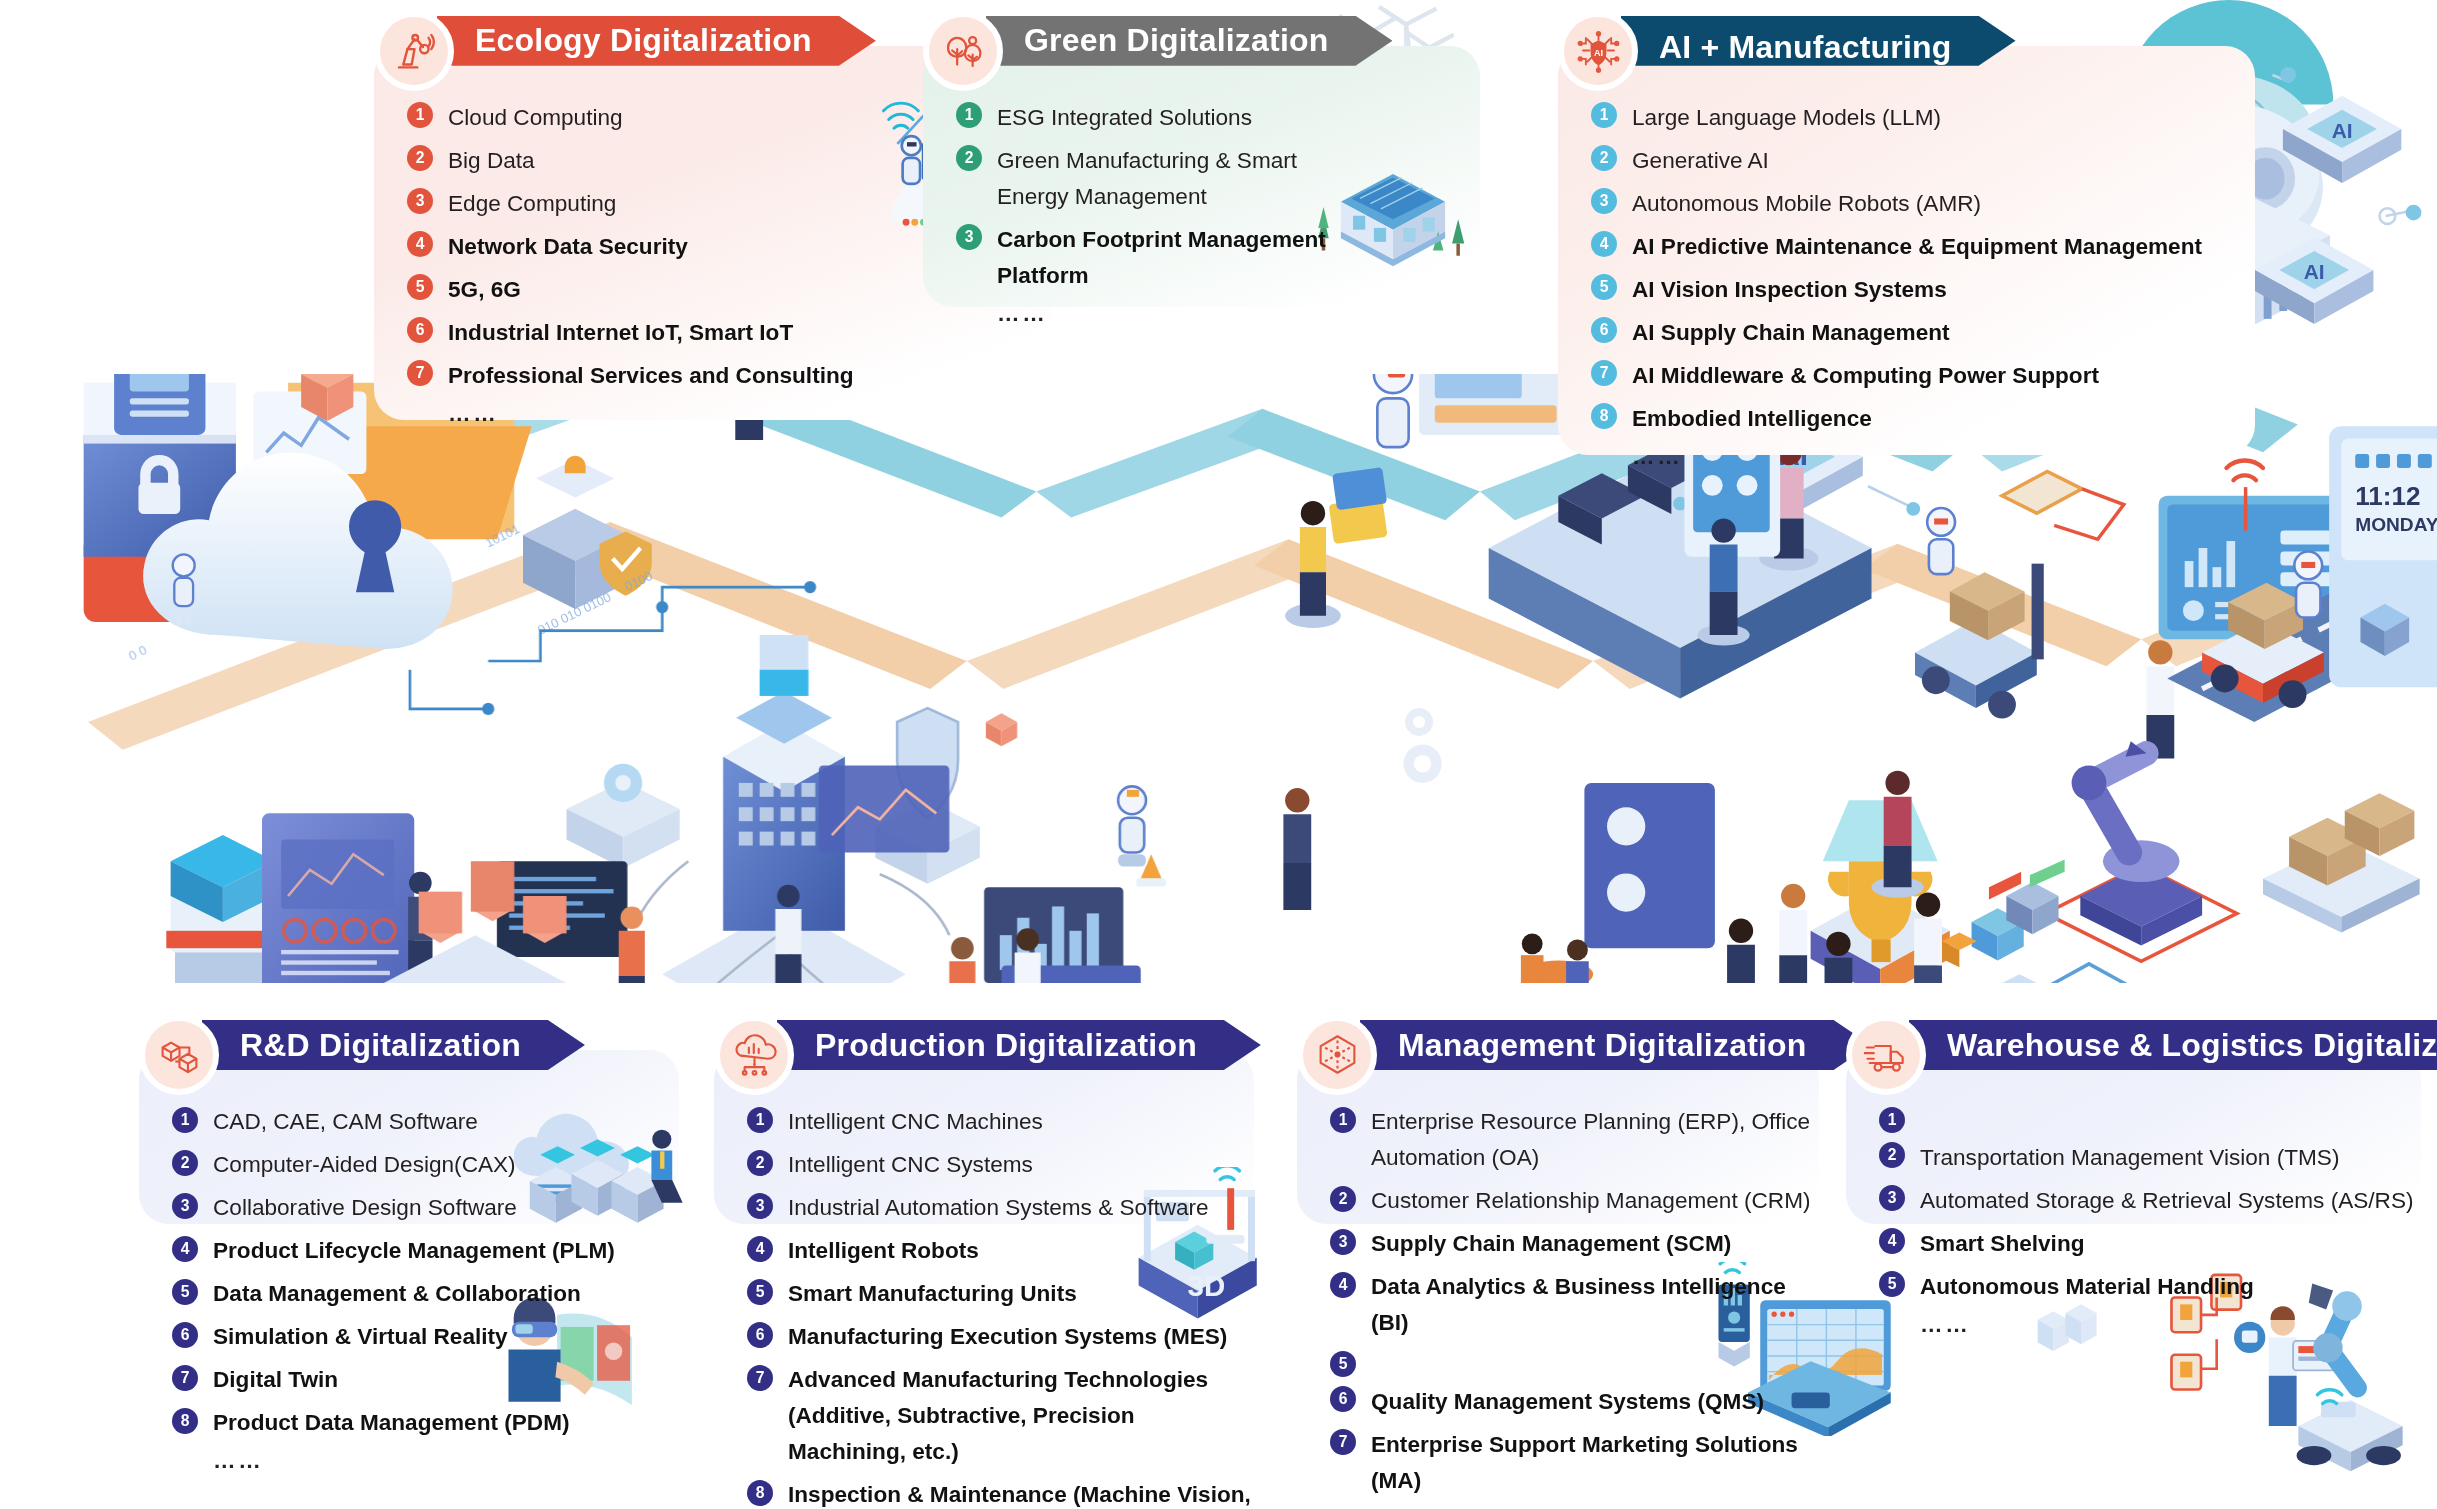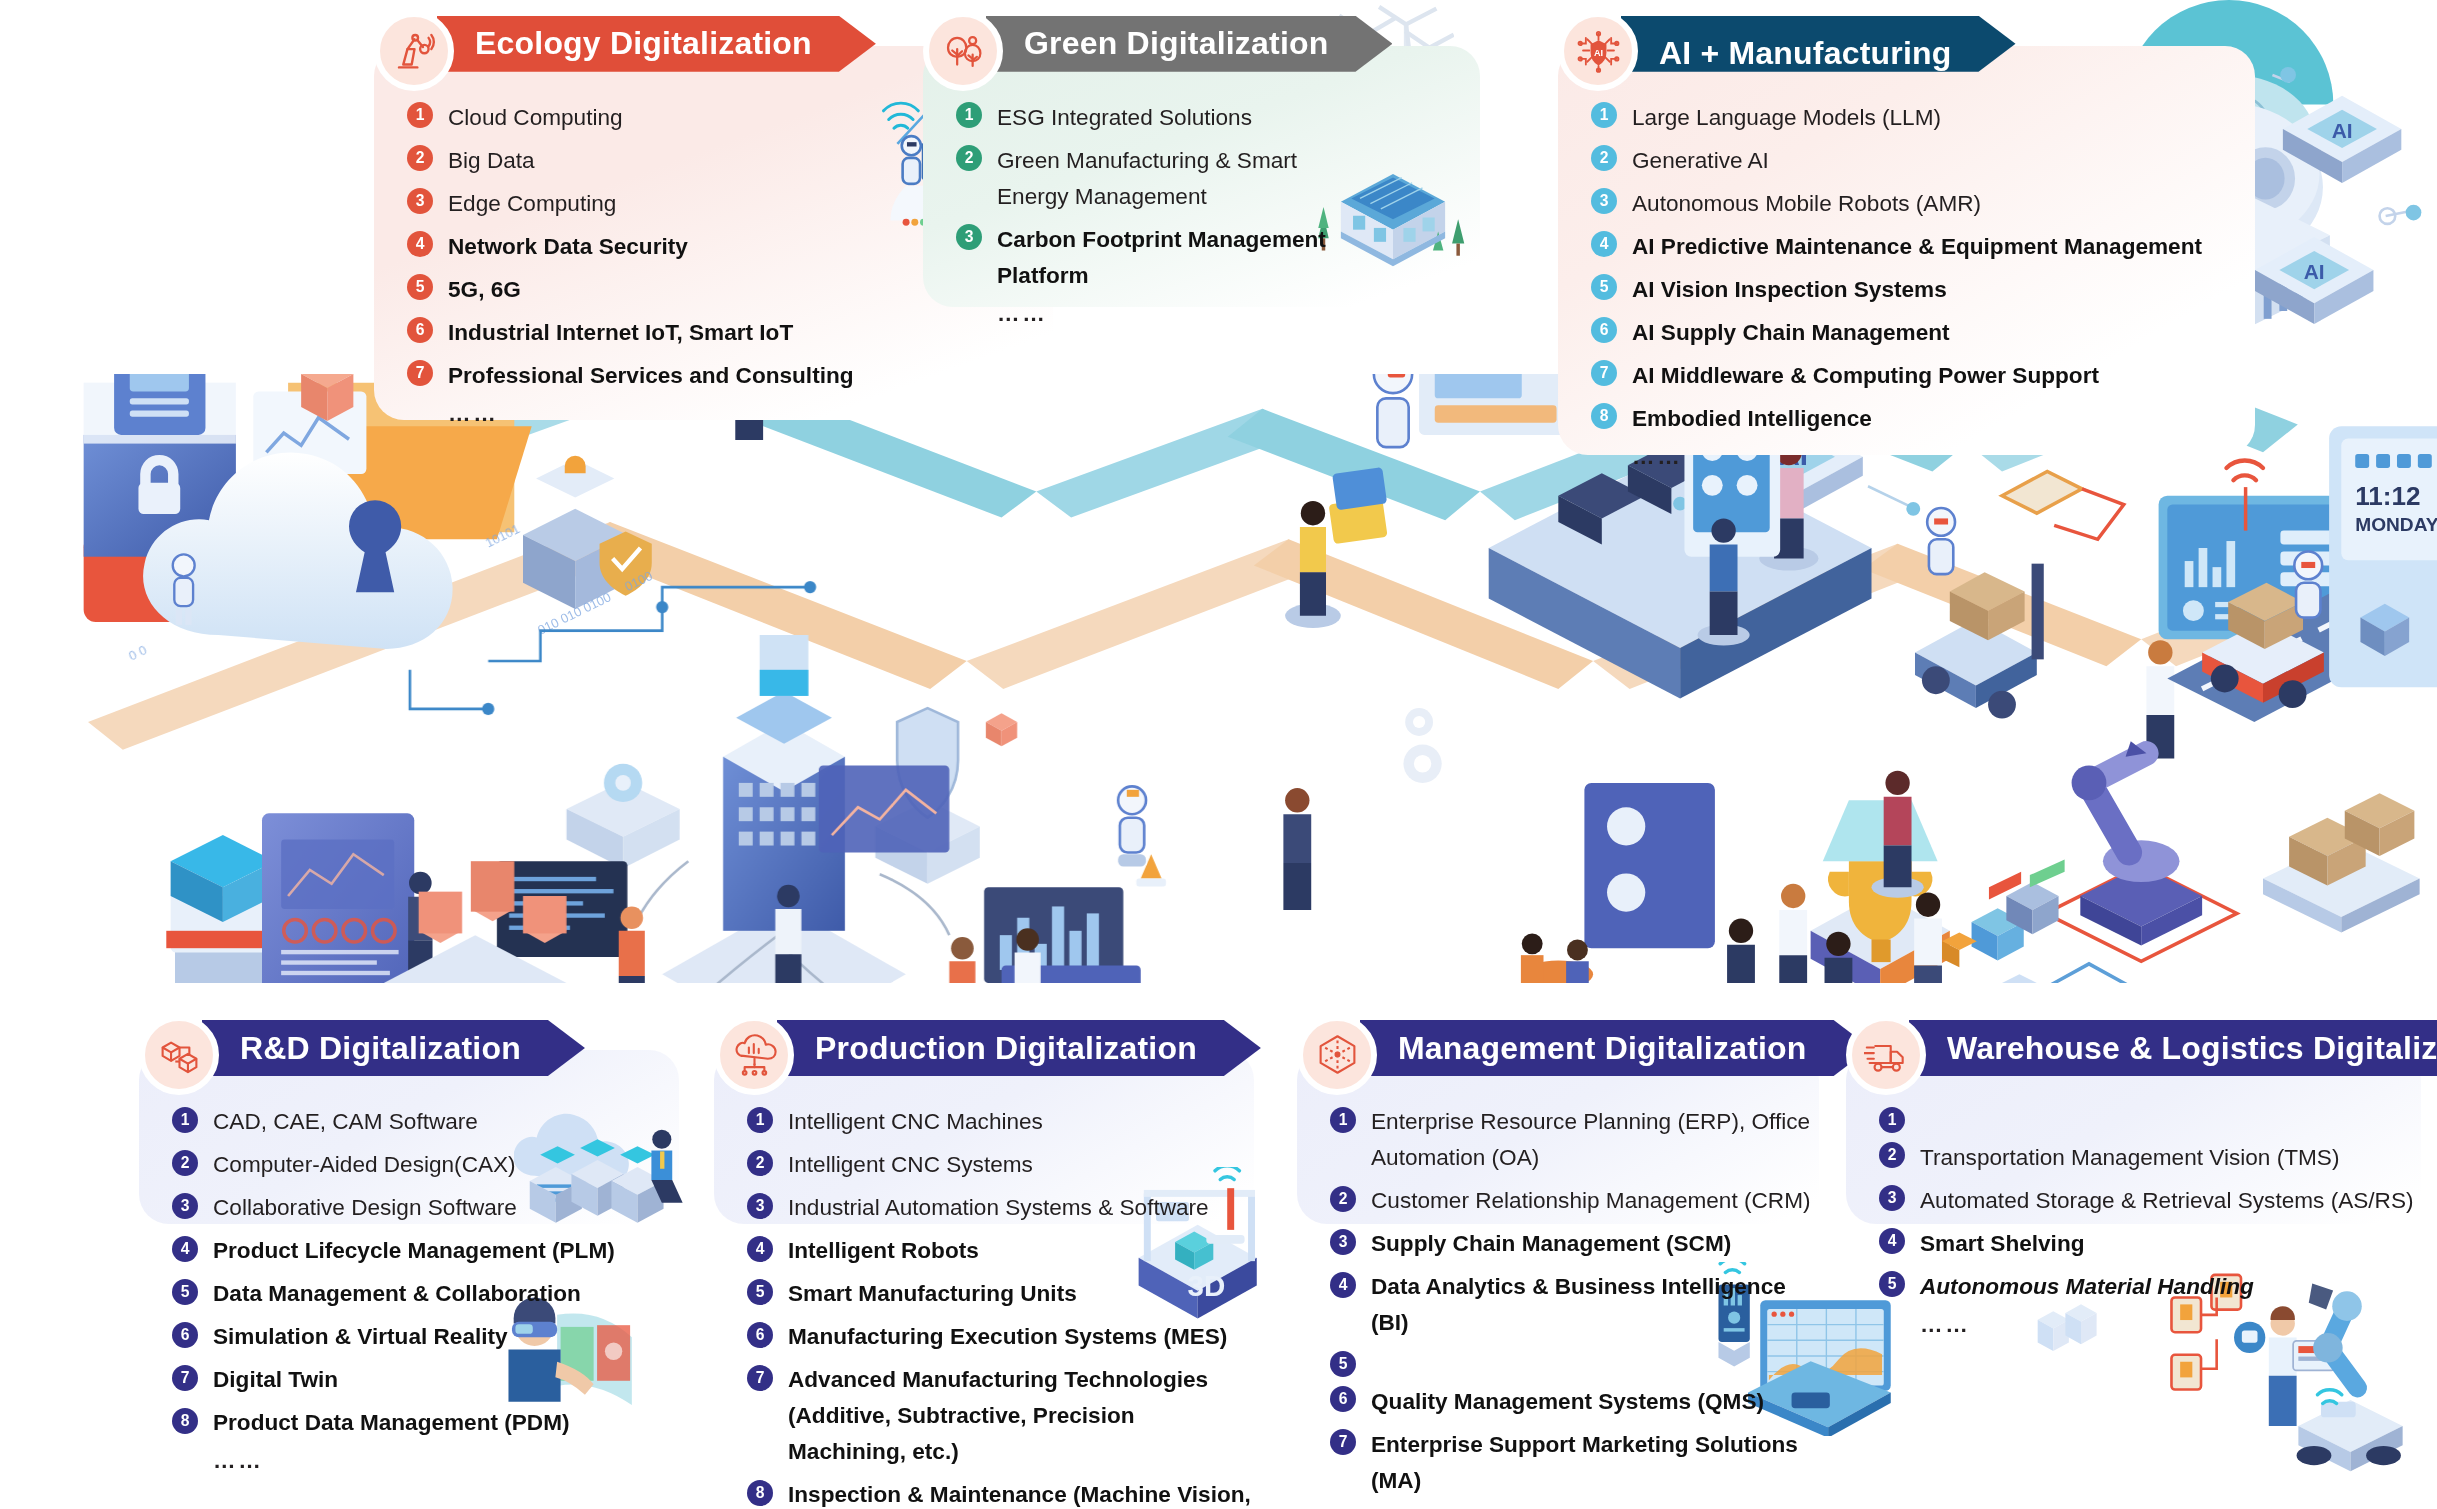--- a/index.html
+++ b/index.html
@@ -11,21 +11,21 @@
     overflow:hidden;
   }
   #stage { position:absolute; left:0; top:0; width:2438px; height:1510px; }
 
   
   .panel { position:absolute; }
   .panel-bg {
     position:absolute; left:0; top:30px; border-radius:30px;
   }
   .banner {
-    position:absolute; left:63px; top:0; height:56px;
+    position:absolute; left:63px; top:0; height:50px;
     display:flex; align-items:center;
     padding-left:38px; padding-right:64px;
     color:#fff; font-size:32px; font-weight:bold; letter-spacing:0.2px;
     white-space:nowrap;
     clip-path: polygon(0 0, calc(100% - 37px) 0, 100% 50%, calc(100% - 37px) 100%, 0 100%);
     z-index:3;
   }
   .badge {
     position:absolute; left:0; top:-5.2px; width:80px; height:80px;
     border-radius:50%;
@@ -1256,21 +1256,21 @@
         <div class="li">
           <div class="num" style="background: rgb(51, 47, 135);">3</div>
           <div class="txt" style="max-width: 540px;">Automated Storage &amp; Retrieval Systems (AS/RS)</div>
         </div>
         <div class="li">
           <div class="num" style="background: rgb(51, 47, 135);">4</div>
           <div class="txt bold" style="max-width: 540px;">Smart Shelving</div>
         </div>
         <div class="li">
           <div class="num" style="background: rgb(51, 47, 135);">5</div>
-          <div class="txt bold" style="max-width: 540px; font-style: italic;">Autonomous Material Handling</div>
+          <div class="txt bold" style="max-width: 540px;">Autonomous Material Handling</div>
         </div>
         <div class="dots">……</div>
       </div>
   </div>
 
   <svg class="iso" style="left:2168px; top:1271px;" width="252" height="218" viewBox="0 0 290 250">
     <g>
       <rect x="4" y="30" width="34" height="40" rx="4" fill="#f2e6d2" stroke="#e8553d" stroke-width="3"></rect>
       <rect x="14" y="38" width="14" height="18" fill="#f2a33c"></rect>
       <rect x="50" y="4" width="34" height="40" rx="4" fill="#f2e6d2" stroke="#e8553d" stroke-width="3"></rect>

